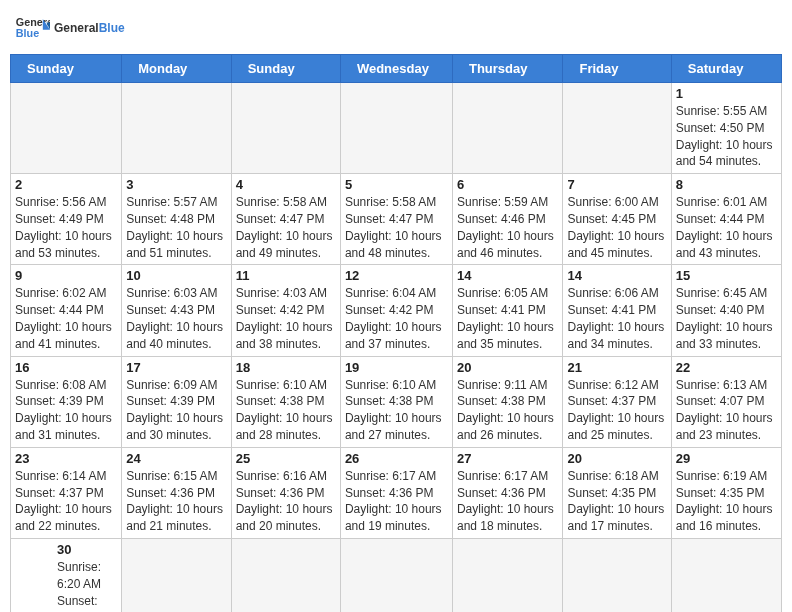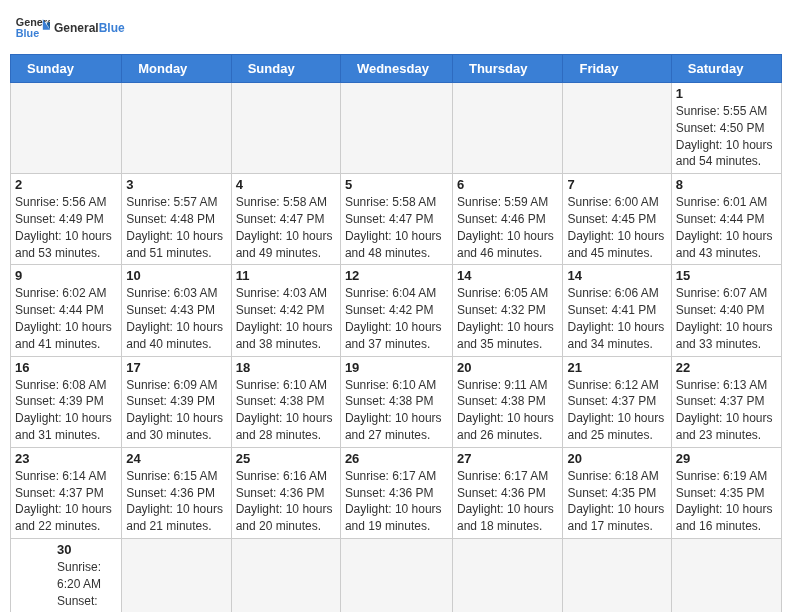--- a/index.html
+++ b/index.html
@@ -208,34 +208,34 @@
         <td>
           <span class="day-number">12</span>
           <div class="day-info">Sunrise: 6:04 AM
 Sunset: 4:42 PM
 Daylight: 10 hours
 and 37 minutes.</div>
         </td>
         <td>
           <span class="day-number">14</span>
           <div class="day-info">Sunrise: 6:05 AM
-Sunset: 4:32 PM
+Sunset: 4:41 PM
 Daylight: 10 hours
 and 35 minutes.</div>
         </td>
         <td>
           <span class="day-number">14</span>
           <div class="day-info">Sunrise: 6:06 AM
 Sunset: 4:41 PM
 Daylight: 10 hours
 and 34 minutes.</div>
         </td>
         <td>
           <span class="day-number">15</span>
-          <div class="day-info">Sunrise: 6:07 AM
+          <div class="day-info">Sunrise: 6:45 AM
 Sunset: 4:40 PM
 Daylight: 10 hours
 and 33 minutes.</div>
         </td>
       </tr>
       <tr>
         <td>
           <span class="day-number">16</span>
           <div class="day-info">Sunrise: 6:08 AM
 Sunset: 4:39 PM
@@ -273,21 +273,21 @@
         <td>
           <span class="day-number">21</span>
           <div class="day-info">Sunrise: 6:12 AM
 Sunset: 4:37 PM
 Daylight: 10 hours
 and 25 minutes.</div>
         </td>
         <td>
           <span class="day-number">22</span>
           <div class="day-info">Sunrise: 6:13 AM
-Sunset: 4:37 PM
+Sunset: 4:07 PM
 Daylight: 10 hours
 and 23 minutes.</div>
         </td>
       </tr>
       <tr>
         <td>
           <span class="day-number">23</span>
           <div class="day-info">Sunrise: 6:14 AM
 Sunset: 4:37 PM
 Daylight: 10 hours

